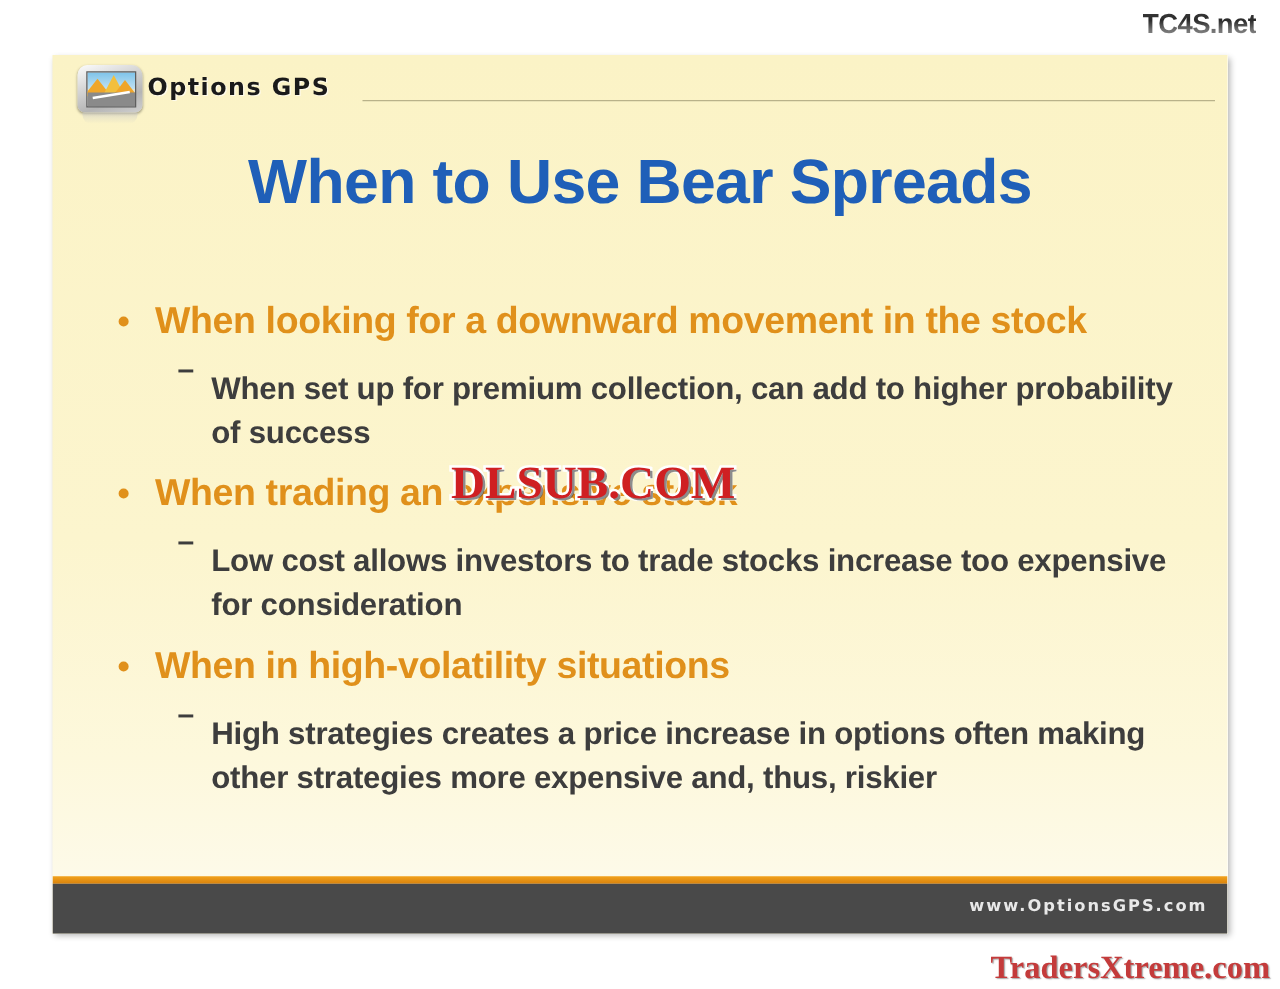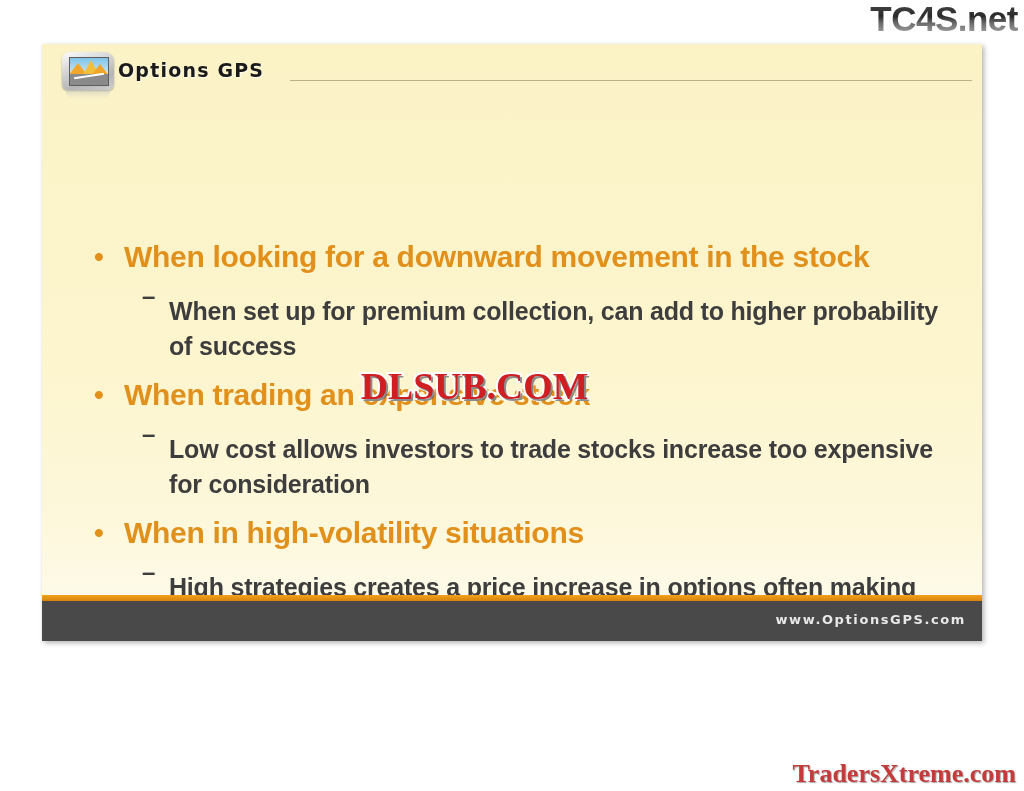--- a/index.html
+++ b/index.html
@@ -12,41 +12,41 @@
     height: 791px;
     position: relative;
     overflow: hidden;
     font-family: "Liberation Sans", sans-serif;
   }
 
   
   .tc4s-brand {
     position: absolute;
     top: 2px;
-    right: 6px;
-    font-family: "Liberation Sans", sans-serif;
-    font-weight: bold;
-    font-size: 35px;
+    right: 19px;
+    font-family: "Liberation Sans", sans-serif;
+    font-weight: bold;
+    font-size: 22px;
     letter-spacing: -0.5px;
     color: #2b2b2b;
     background: linear-gradient(180deg, #4a4a4a 0%, #2a2a2a 42%, #6b6b6b 62%, #9a9a9a 88%, #cfcfcf 100%);
     -webkit-background-clip: text;
     background-clip: text;
     -webkit-text-fill-color: transparent;
     line-height: 34px;
     text-decoration: underline;
   }
 
   
   .slide {
     position: absolute;
     left: 42px;
     top: 44px;
     width: 940px;
-    height: 597px;
+    height: 703px;
     background: linear-gradient(180deg,
         #fbf3c6 0%,
         #fcf5ce 55%,
         #fdf8dc 80%,
         #fdfae8 93%,
         #fbf6d8 100%);
     box-shadow: 2px 2px 5px rgba(0,0,0,0.30);
     overflow: hidden;
   }
 
@@ -285,20 +285,21 @@
         <div class="mt2"></div>
         <div class="mt3"></div>
         <div class="road"></div>
       </div>
       <div class="reflection"></div>
     </div>
     <div class="gps-wordmark">Options GPS</div>
     <div class="header-rule"></div>
   </div>
 
+  <div class="slide-title">When to Use Bear Spreads</div>
 
   <div class="body-list">
 
     <div class="bullet-l1">
       <span class="marker">•</span>
       <span class="txt">When looking for a downward movement in the stock</span>
     </div>
     <div class="bullet-l2">
       <span class="marker">–</span>
       <span class="txt">When set up for premium collection, can add to higher probability of success</span>

